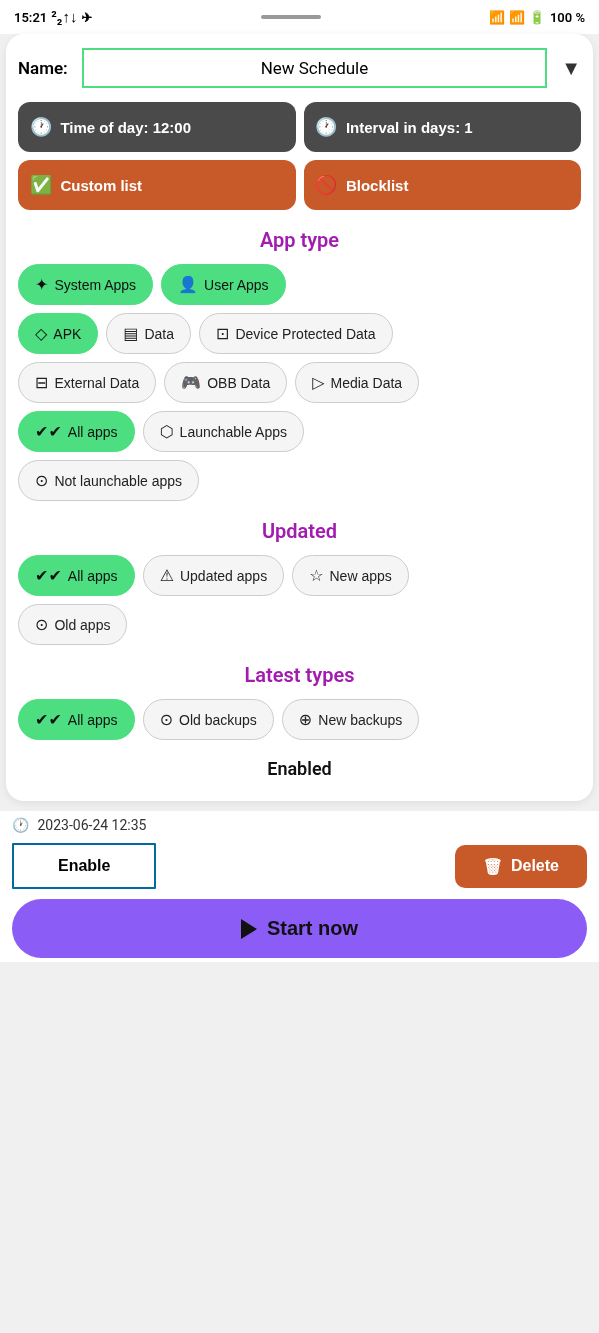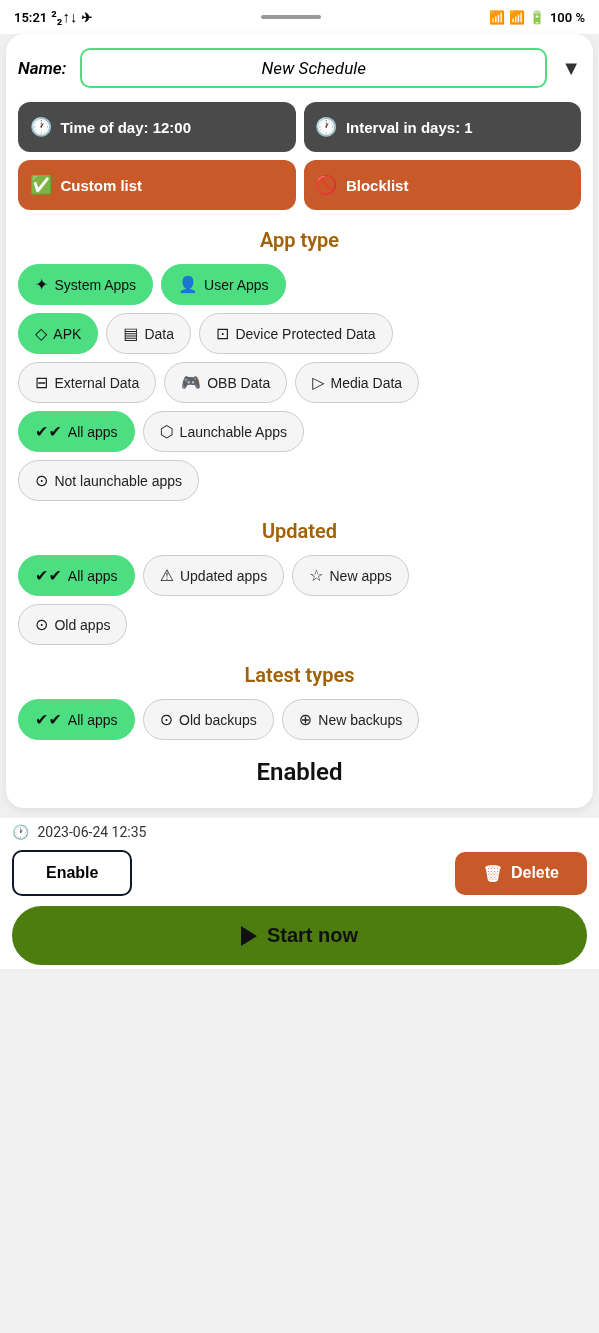--- a/index.html
+++ b/index.html
@@ -34,31 +34,30 @@
       padding: 14px 12px 18px 12px;
       box-shadow: 0 2px 8px rgba(0,0,0,0.08);
     }
 
     
     .name-row {
       display: flex;
       align-items: center;
       gap: 14px;
       margin-bottom: 14px;
-      font-style: italic;
     }
     .name-label {
       font-size: 17px;
       font-weight: 600;
       white-space: nowrap;
     }
     .name-input-wrapper {
       flex: 1;
       border: 2px solid #4cde80;
-      border-radius: 10px;
+      border-radius: 0;
       padding: 8px 14px;
       font-size: 17px;
       text-align: center;
       background: #fff;
     }
     .chevron-down {
       font-size: 20px;
       color: #333;
     }
 
@@ -89,21 +88,21 @@
       color: #fff;
     }
     .btn-icon { font-size: 18px; }
 
     
     .section-title {
       text-align: center;
       font-size: 20px;
       font-weight: 600;
       margin: 18px 0 12px 0;
-      color: #a16207;
+      color: #a21caf;
     }
 
     
     .chips-row {
       display: flex;
       flex-wrap: wrap;
       gap: 8px;
       margin-bottom: 8px;
     }
     .chip {
@@ -139,44 +138,44 @@
       color: #333;
       margin-bottom: 10px;
     }
     .actions-row {
       display: flex;
       justify-content: space-between;
       align-items: center;
       margin-bottom: 10px;
     }
     .enable-btn {
-      border: 2px solid #0f172a;
-      background: #fff;
-      border-radius: 10px;
-      padding: 12px 32px;
+      border: 2px solid #0369a1;
+      background: #fff;
+      border-radius: 1px;
+      padding: 12px 44px;
       font-size: 16px;
       font-weight: 600;
       cursor: pointer;
     }
     .delete-btn {
       background: #c85a2a;
       color: #fff;
       border: none;
       border-radius: 10px;
       padding: 12px 28px;
       font-size: 16px;
       font-weight: 600;
       cursor: pointer;
       display: flex;
       align-items: center;
       gap: 8px;
     }
     .start-btn {
       width: 100%;
-      background: #4d7c0f;
+      background: #8b5cf6;
       border: none;
       border-radius: 50px;
       padding: 18px;
       font-size: 20px;
       font-weight: 600;
       cursor: pointer;
       display: flex;
       align-items: center;
       justify-content: center;
       gap: 10px;
@@ -186,21 +185,21 @@
       width: 0;
       height: 0;
       border-top: 10px solid transparent;
       border-bottom: 10px solid transparent;
       border-left: 16px solid #111;
       display: inline-block;
     }
 
     .enabled-title {
       text-align: center;
-      font-size: 24px;
+      font-size: 18px;
       font-weight: 600;
       color: #111;
       padding: 10px 0 4px 0;
     }
   </style>
 </head>
 <body>
 
 <div class="status-bar">
   <div class="status-left">

